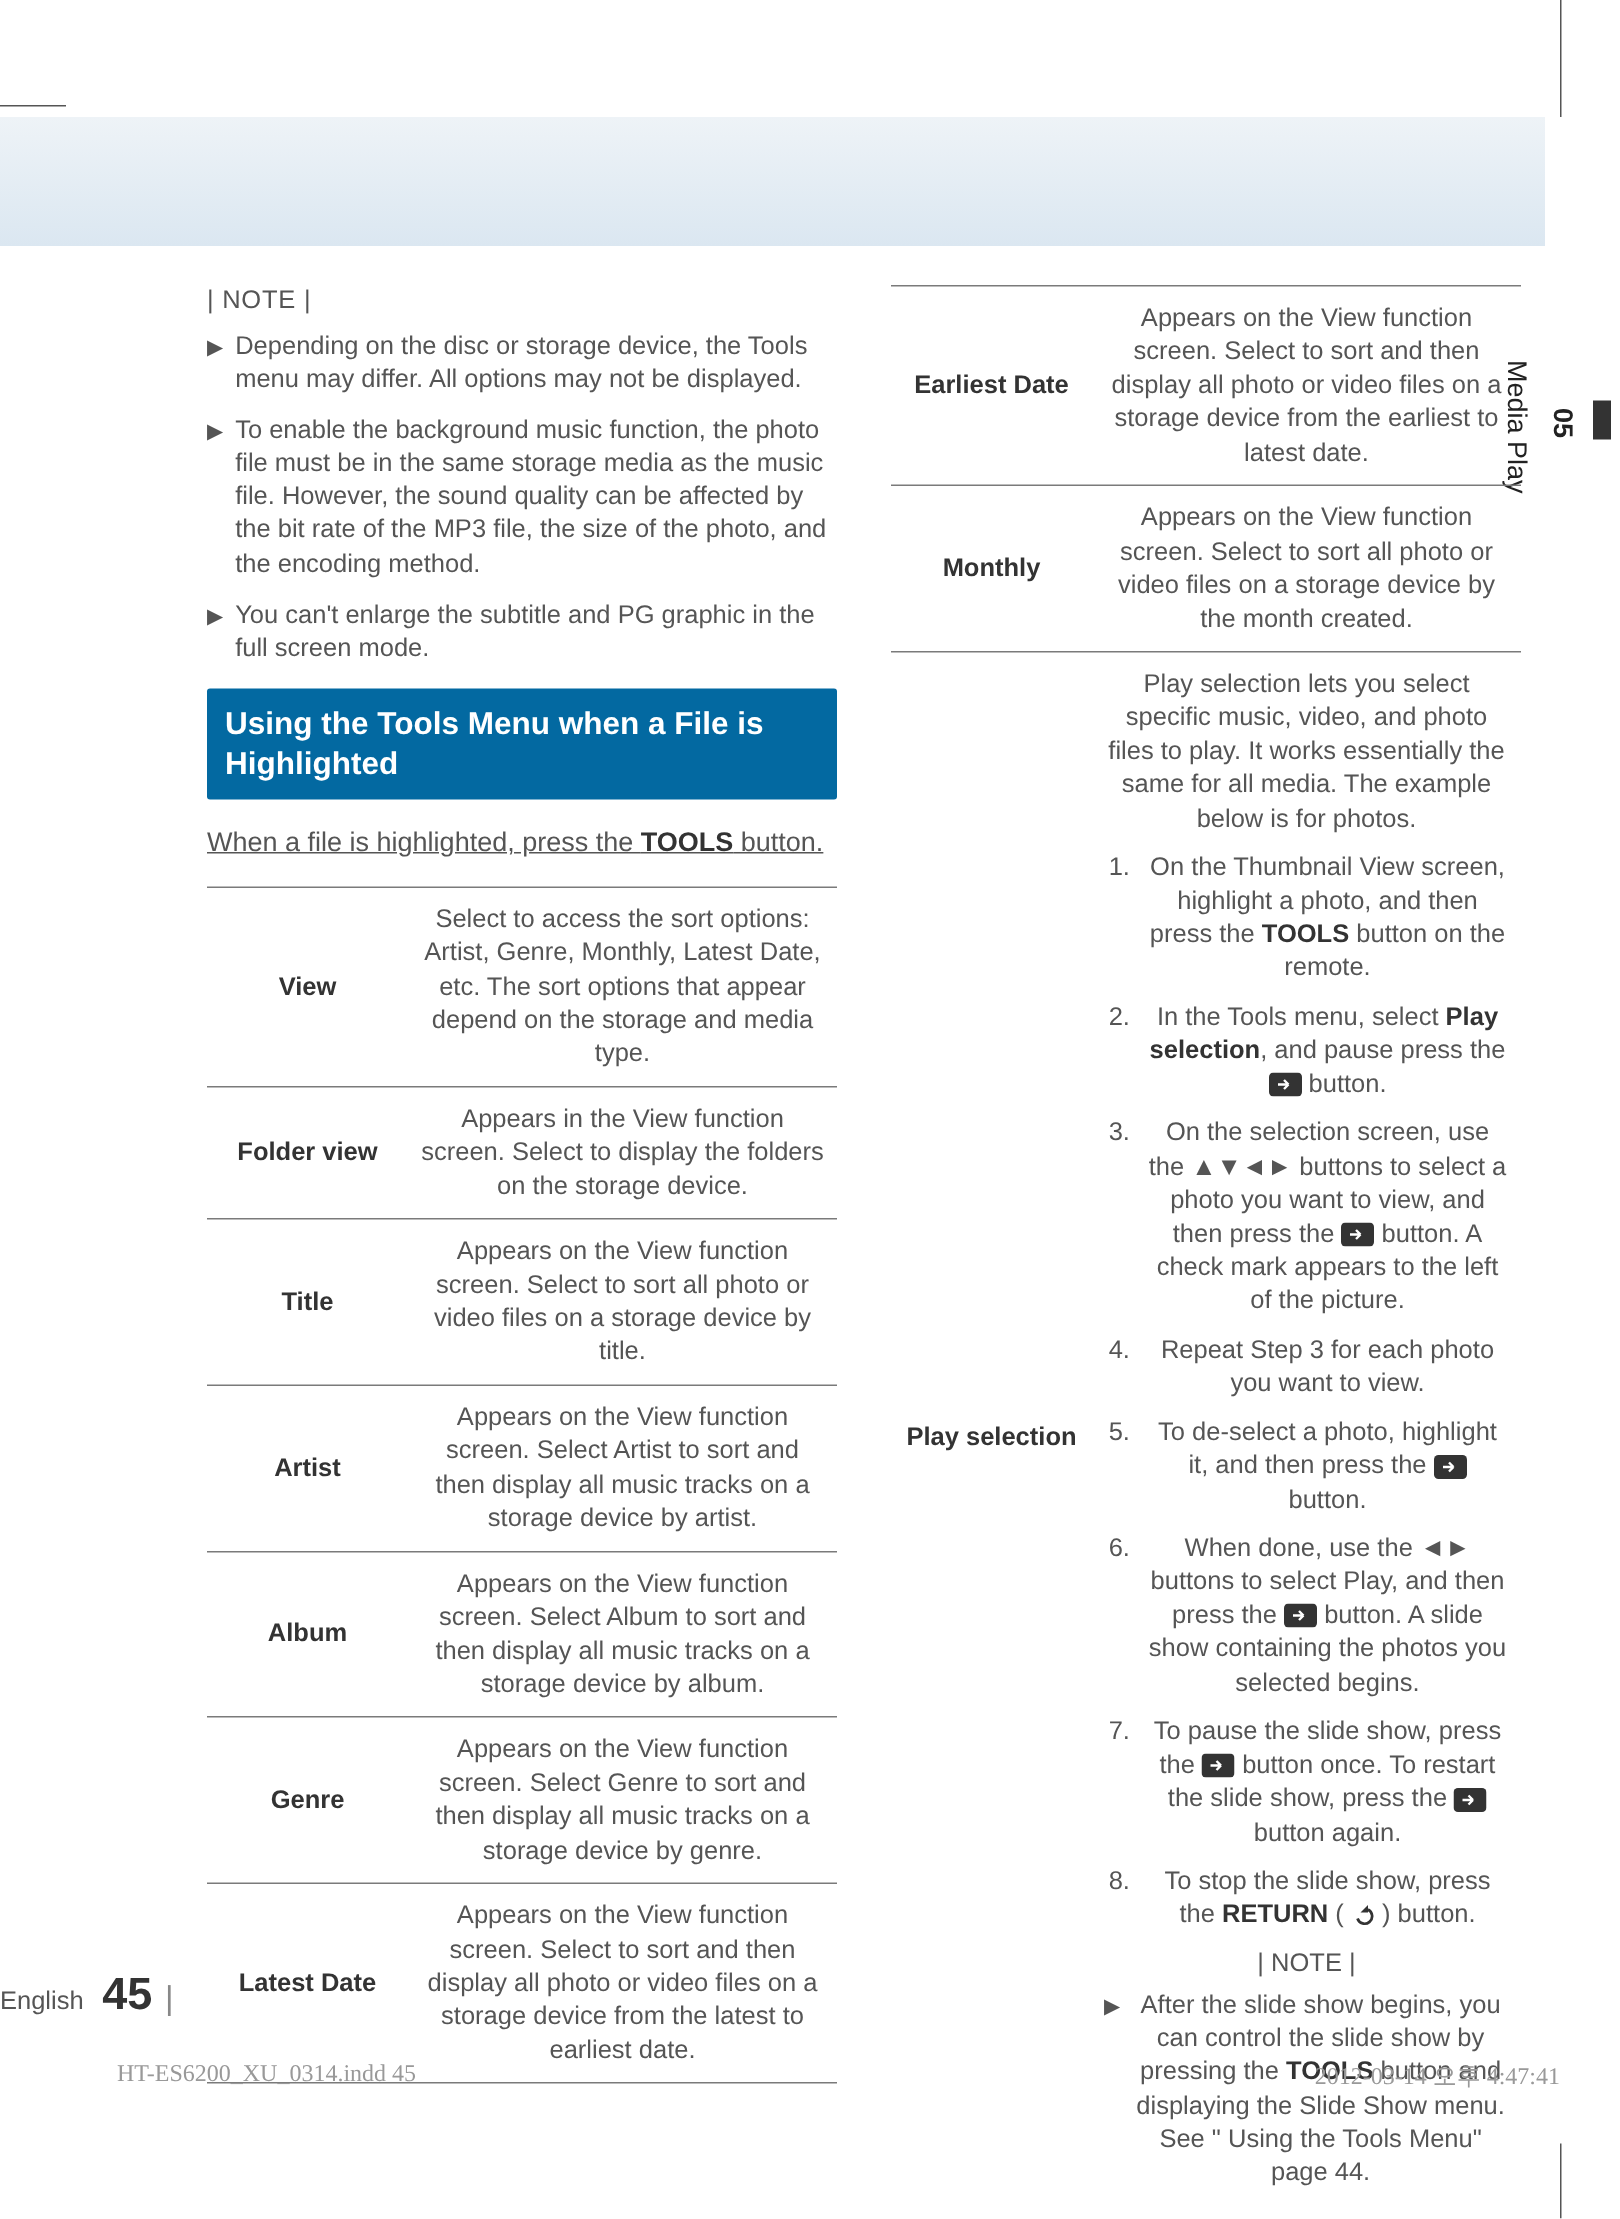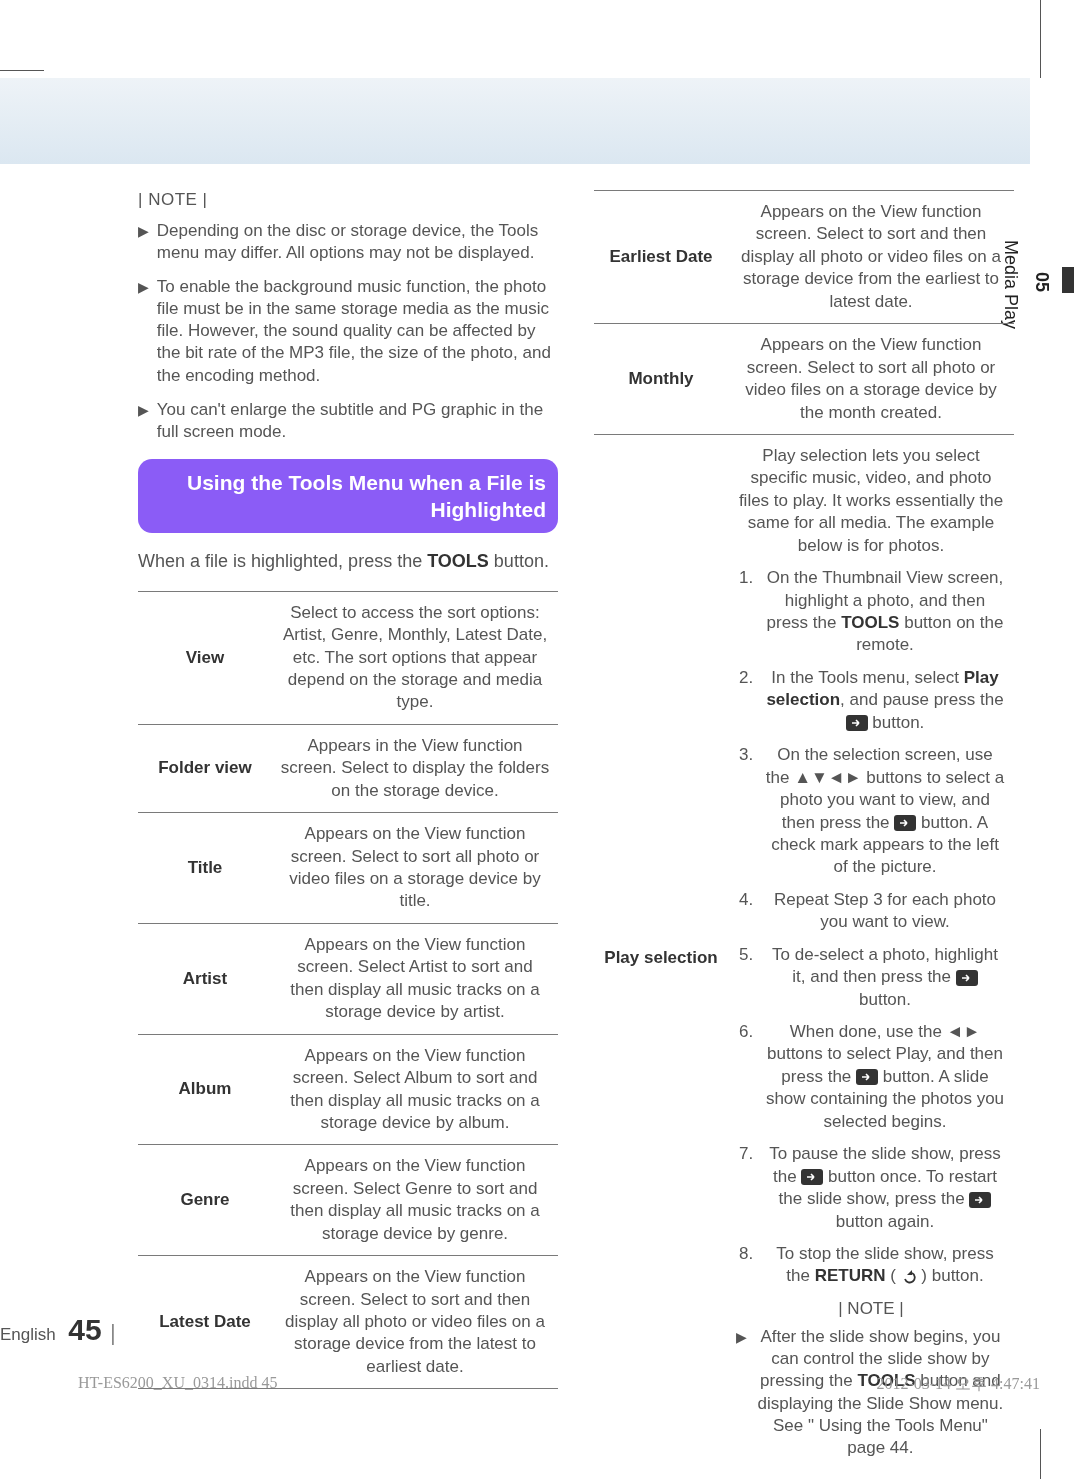--- a/index.html
+++ b/index.html
@@ -94,35 +94,35 @@
     gap: 8px;
     line-height: 1.3;
   }
   .bul .arrow {
     flex: 0 0 auto;
     font-size: 14px;
     margin-top: 2px;
   }
 
   .section-head {
-    background: #8b5cf6;
+    background: #0369a1;
     color: #fff;
     font-size: 21px;
     font-weight: bold;
     padding: 10px 12px;
-    border-radius: 14px;
+    border-radius: 2px;
     line-height: 1.3;
     margin-top: 16px;
-    text-align: right;
   }
   .intro {
     font-size: 18px;
     color: #555;
     margin: 16px 0;
     line-height: 1.4;
+    text-decoration: underline;
   }
   .intro b { color:#333; }
 
   table.defs {
     width: 100%;
     border-collapse: collapse;
     font-size: 17px;
     color: #555;
   }
   table.defs tr { }

